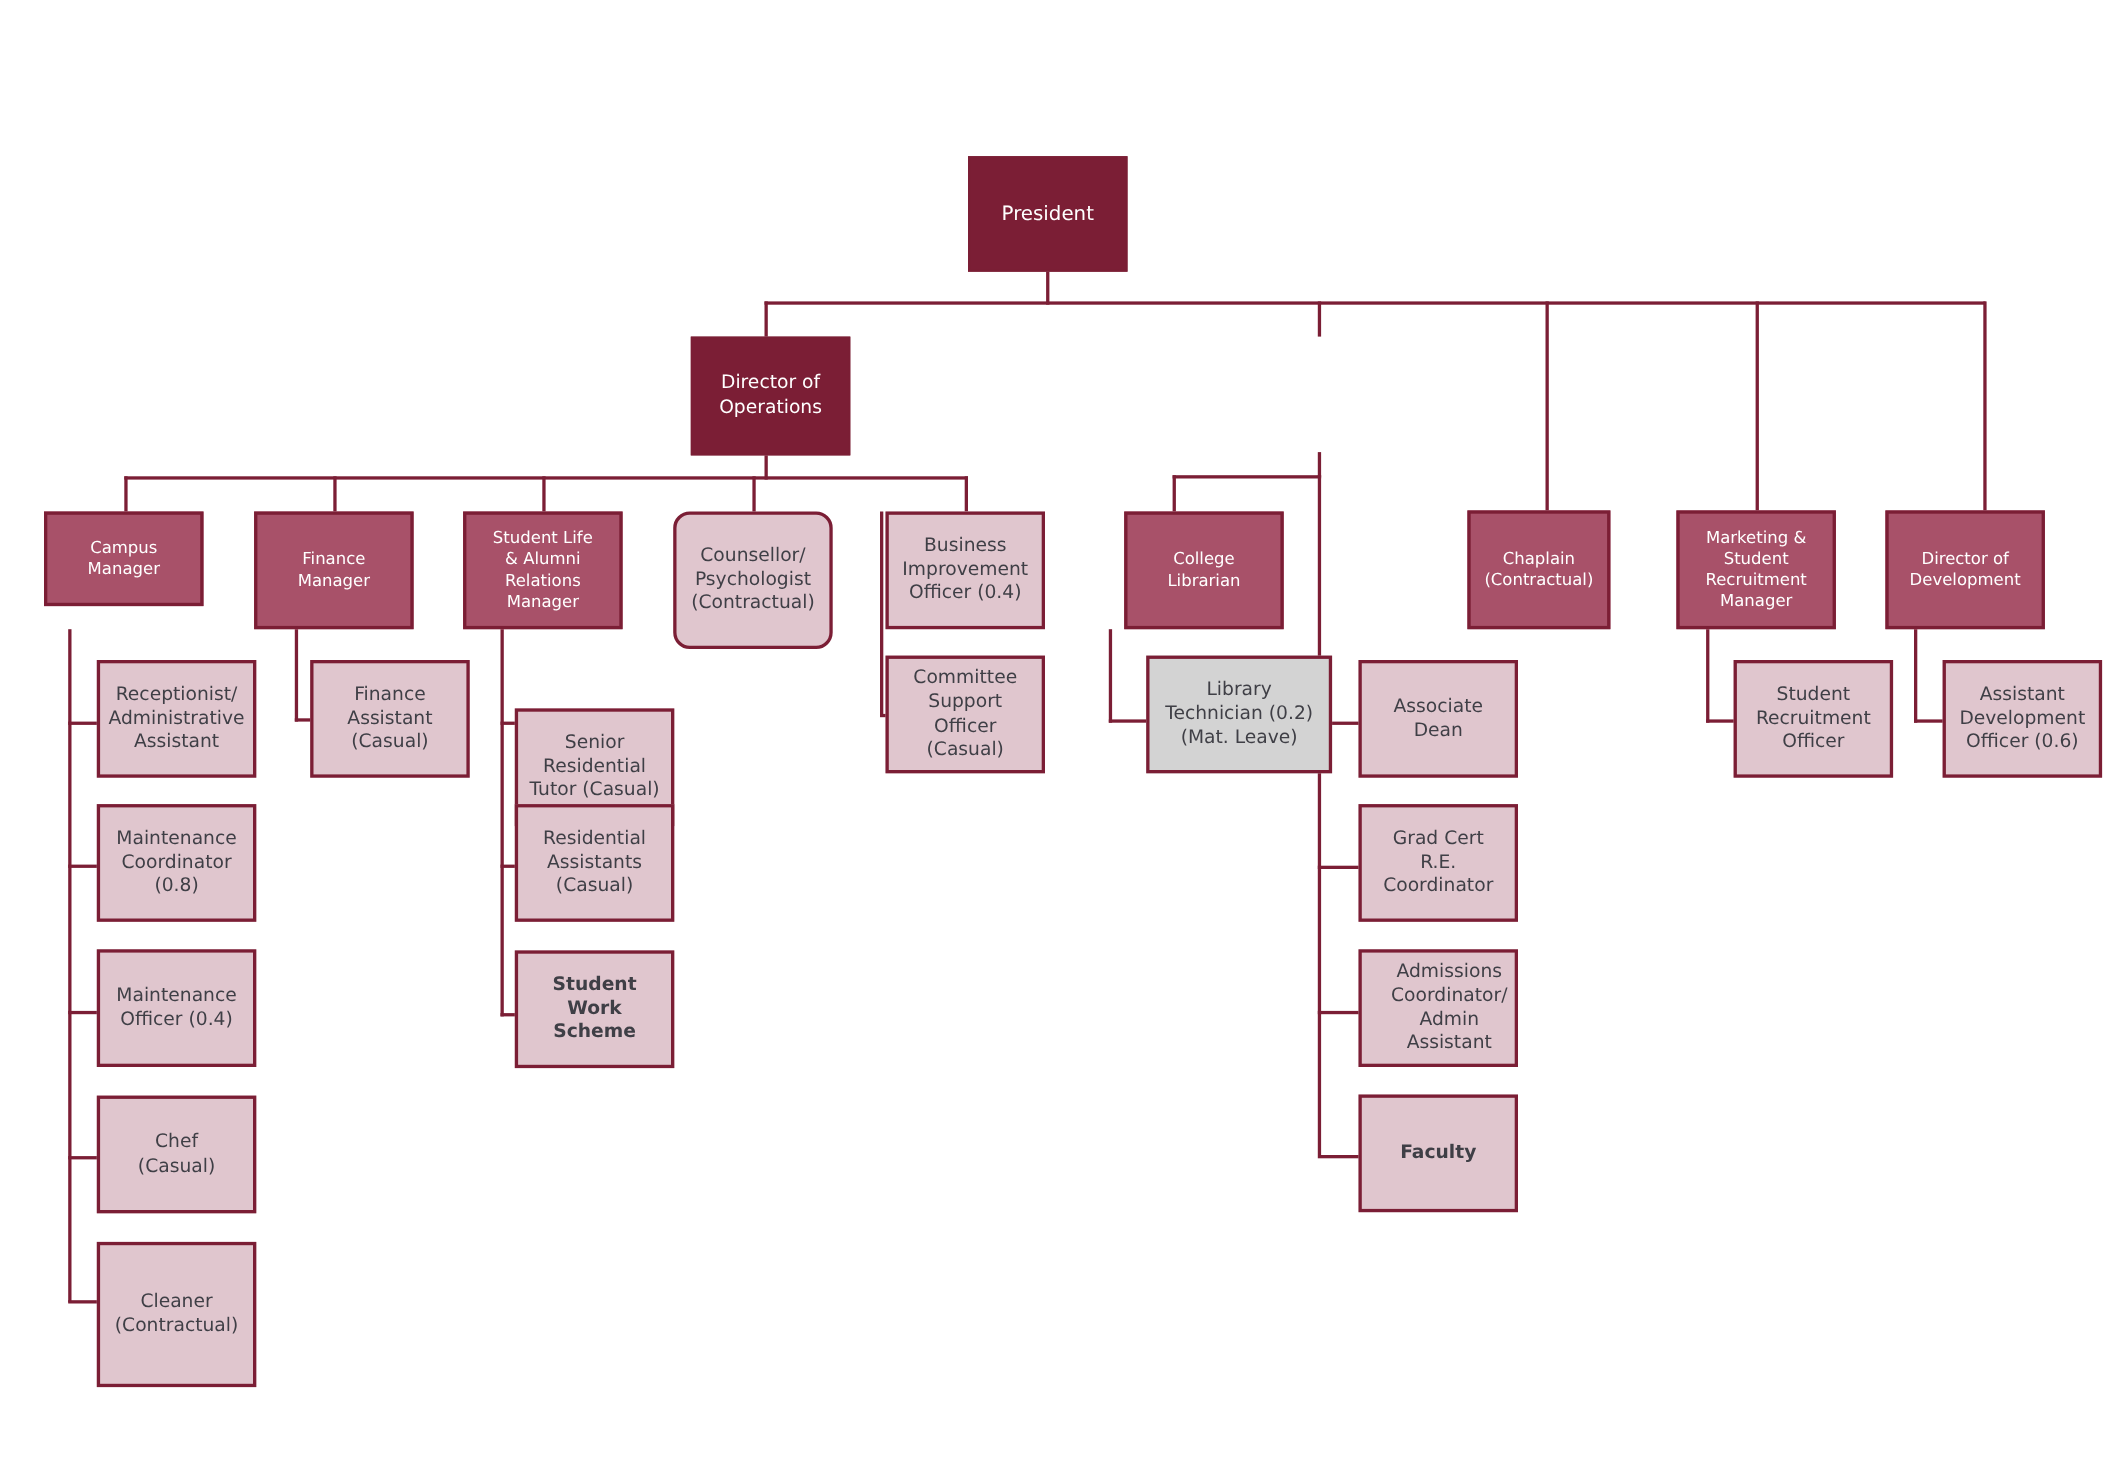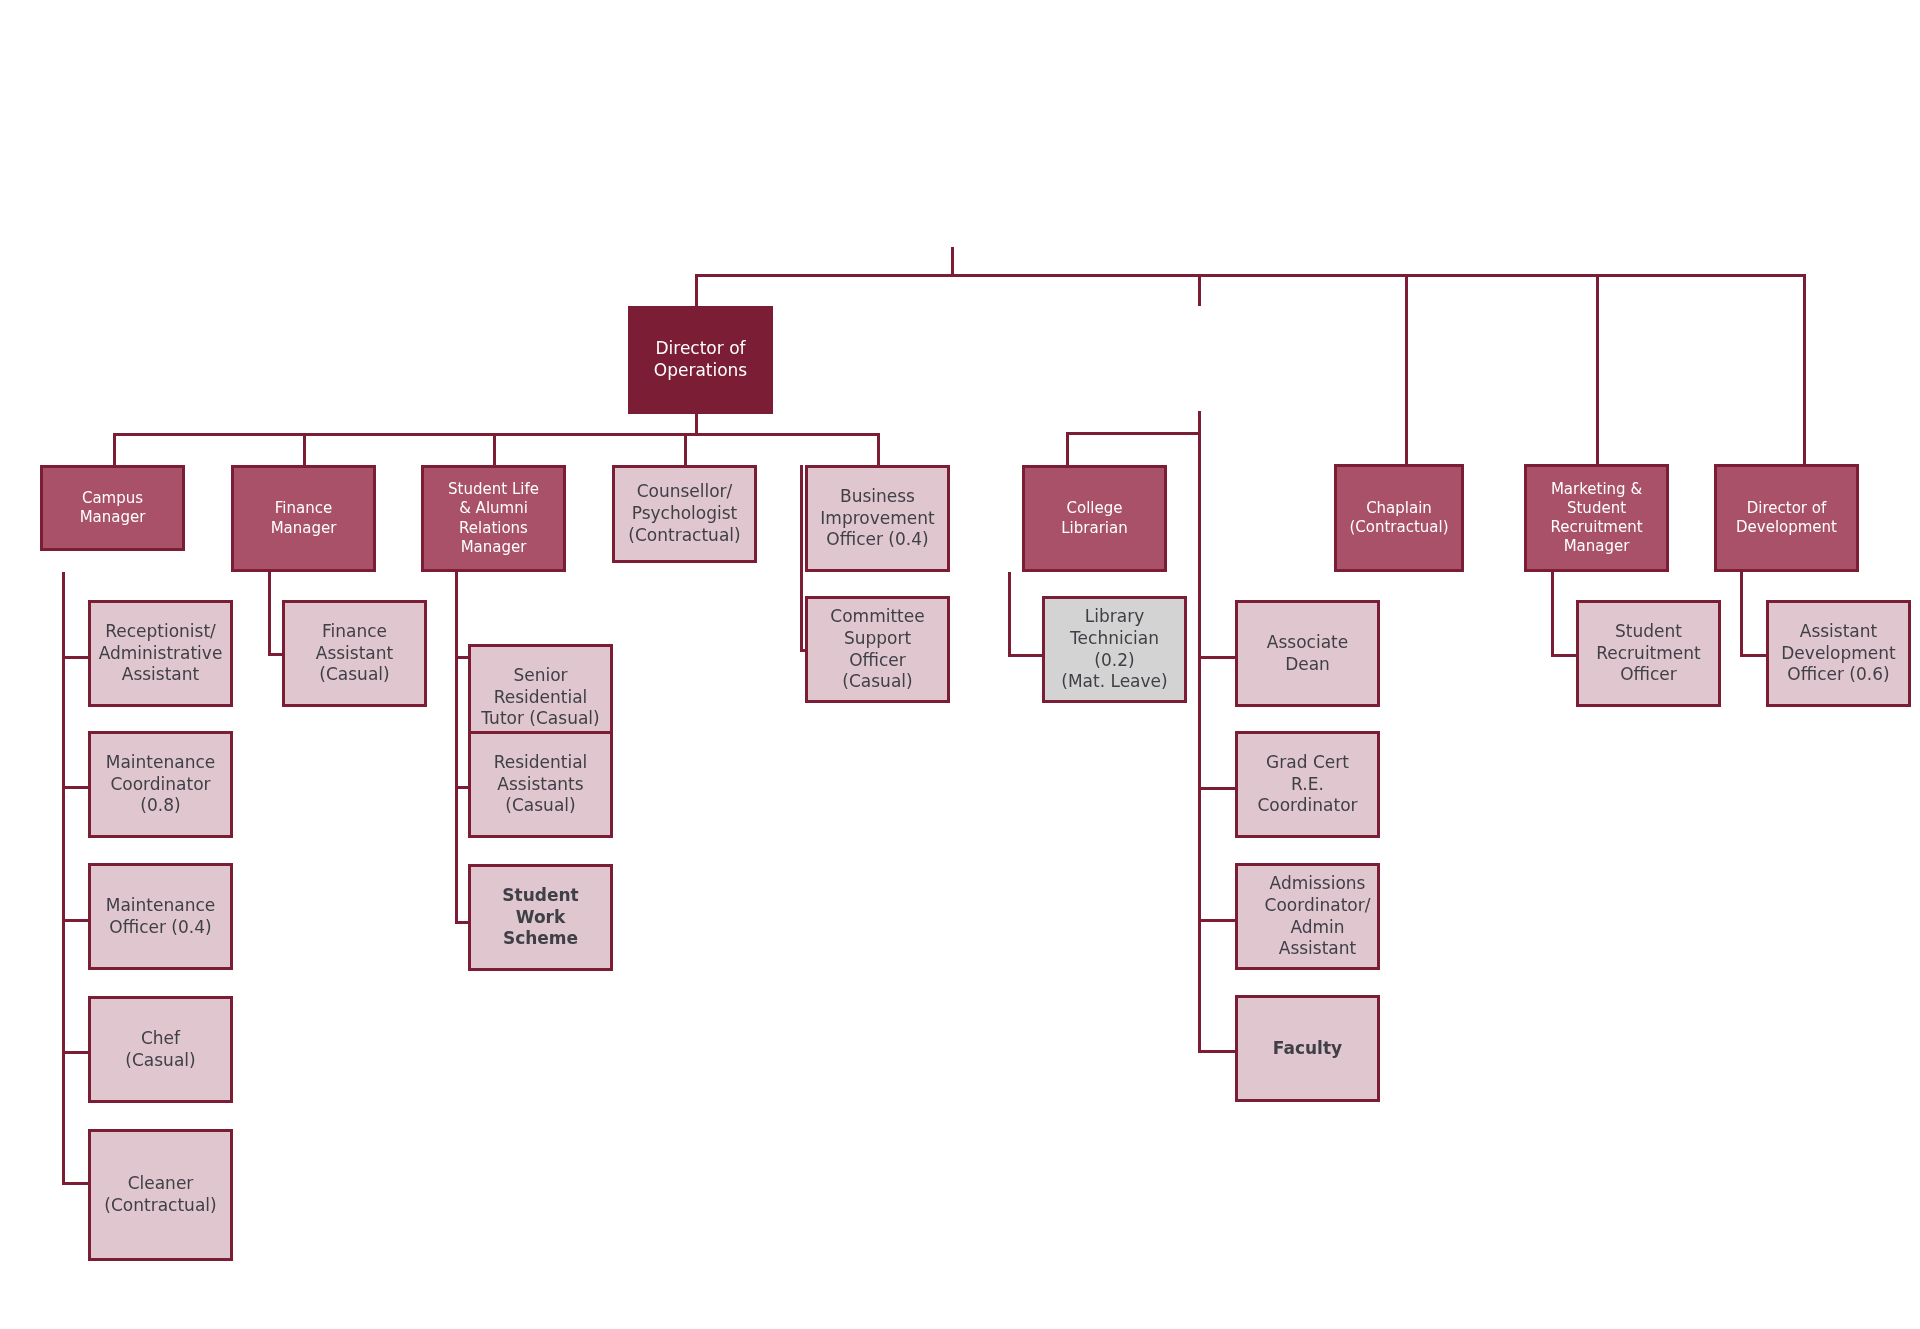--- a/index.html
+++ b/index.html
@@ -135,20 +135,23 @@
 
   <div class="conn v" style="left:1008px; top:572px; height:85px;"></div>
   <div class="conn h" style="left:1008px; top:654px; width:35px;"></div>
 
   <div class="conn v" style="left:1551px; top:572px; height:85px;"></div>
   <div class="conn h" style="left:1551px; top:654px; width:26px;"></div>
 
   <div class="conn v" style="left:1740px; top:572px; height:85px;"></div>
   <div class="conn h" style="left:1740px; top:654px; width:28px;"></div>
 
+  <div class="node lvl-root" style="left:880px; top:142px; width:145px; height:105px;">
+    <span class="node-label">President</span>
+  </div>
 
   <div class="node lvl-dark" style="left:628px; top:306px; width:145px; height:108px;">
     <span class="node-label">Director of
 Operations</span>
   </div>
 
 
   <div class="node lvl-mid" style="left:1334px; top:464px; width:130px; height:108px;">
     <span class="node-label">Chaplain
 (Contractual)</span>
@@ -176,21 +179,21 @@
 Manager</span>
   </div>
 
   <div class="node lvl-mid" style="left:421px; top:465px; width:145px; height:107px;">
     <span class="node-label">Student Life
 &amp; Alumni
 Relations
 Manager</span>
   </div>
 
-  <div class="node lvl-leaf" style="left:612px; top:465px; width:145px; height:98px;">
+  <div class="node lvl-leaf" style="left:612px; top:465px; width:145px; height:125px;border-radius:15px;">
     <span class="node-label">Counsellor/
 Psychologist
 (Contractual)</span>
   </div>
 
   <div class="node lvl-leaf" style="left:805px; top:465px; width:145px; height:107px;">
     <span class="node-label">Business
 Improvement
 Officer (0.4)</span>
   </div>
@@ -199,21 +202,21 @@
     <span class="node-label">Committee
 Support Officer
 (Casual)</span>
   </div>
 
   <div class="node lvl-mid" style="left:1022px; top:465px; width:145px; height:107px;">
     <span class="node-label">College
 Librarian</span>
   </div>
 
-  <div class="node lvl-grey" style="left:1042px; top:596px; width:145px; height:107px;">
+  <div class="node lvl-grey" style="left:1042px; top:596px; width:169px; height:107px;">
     <span class="node-label">Library
 Technician (0.2)
 (Mat. Leave)</span>
   </div>
 
   <div class="node lvl-leaf" style="left:88px; top:600px; width:145px; height:107px;">
     <span class="node-label">Receptionist/
 Administrative
 Assistant</span>
   </div>

